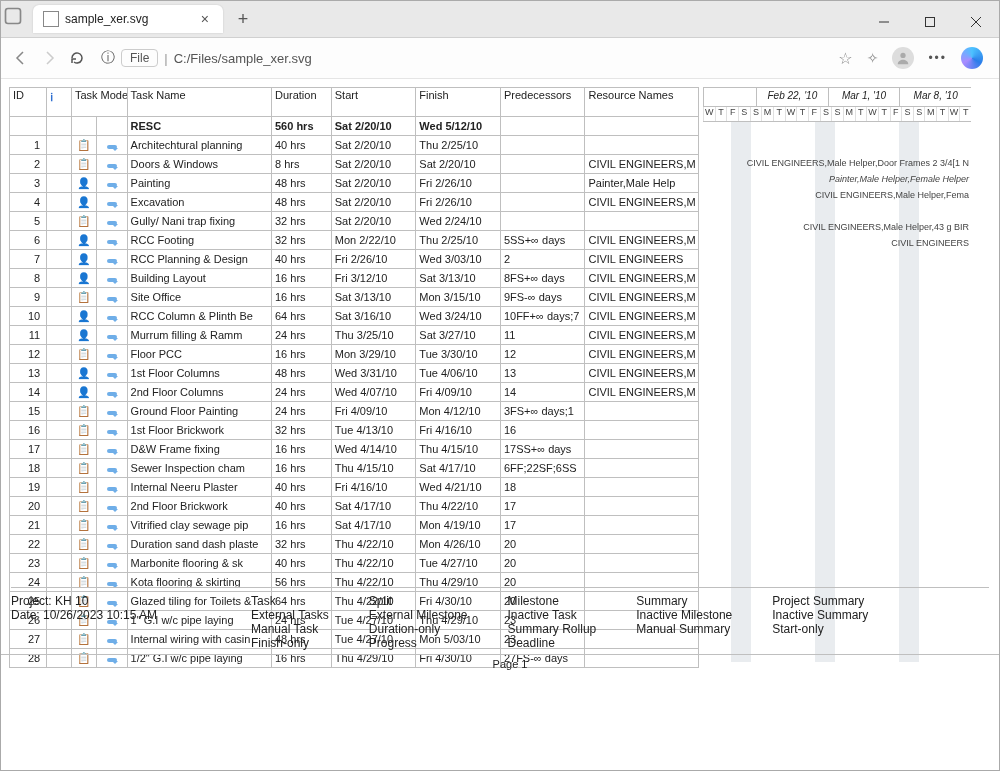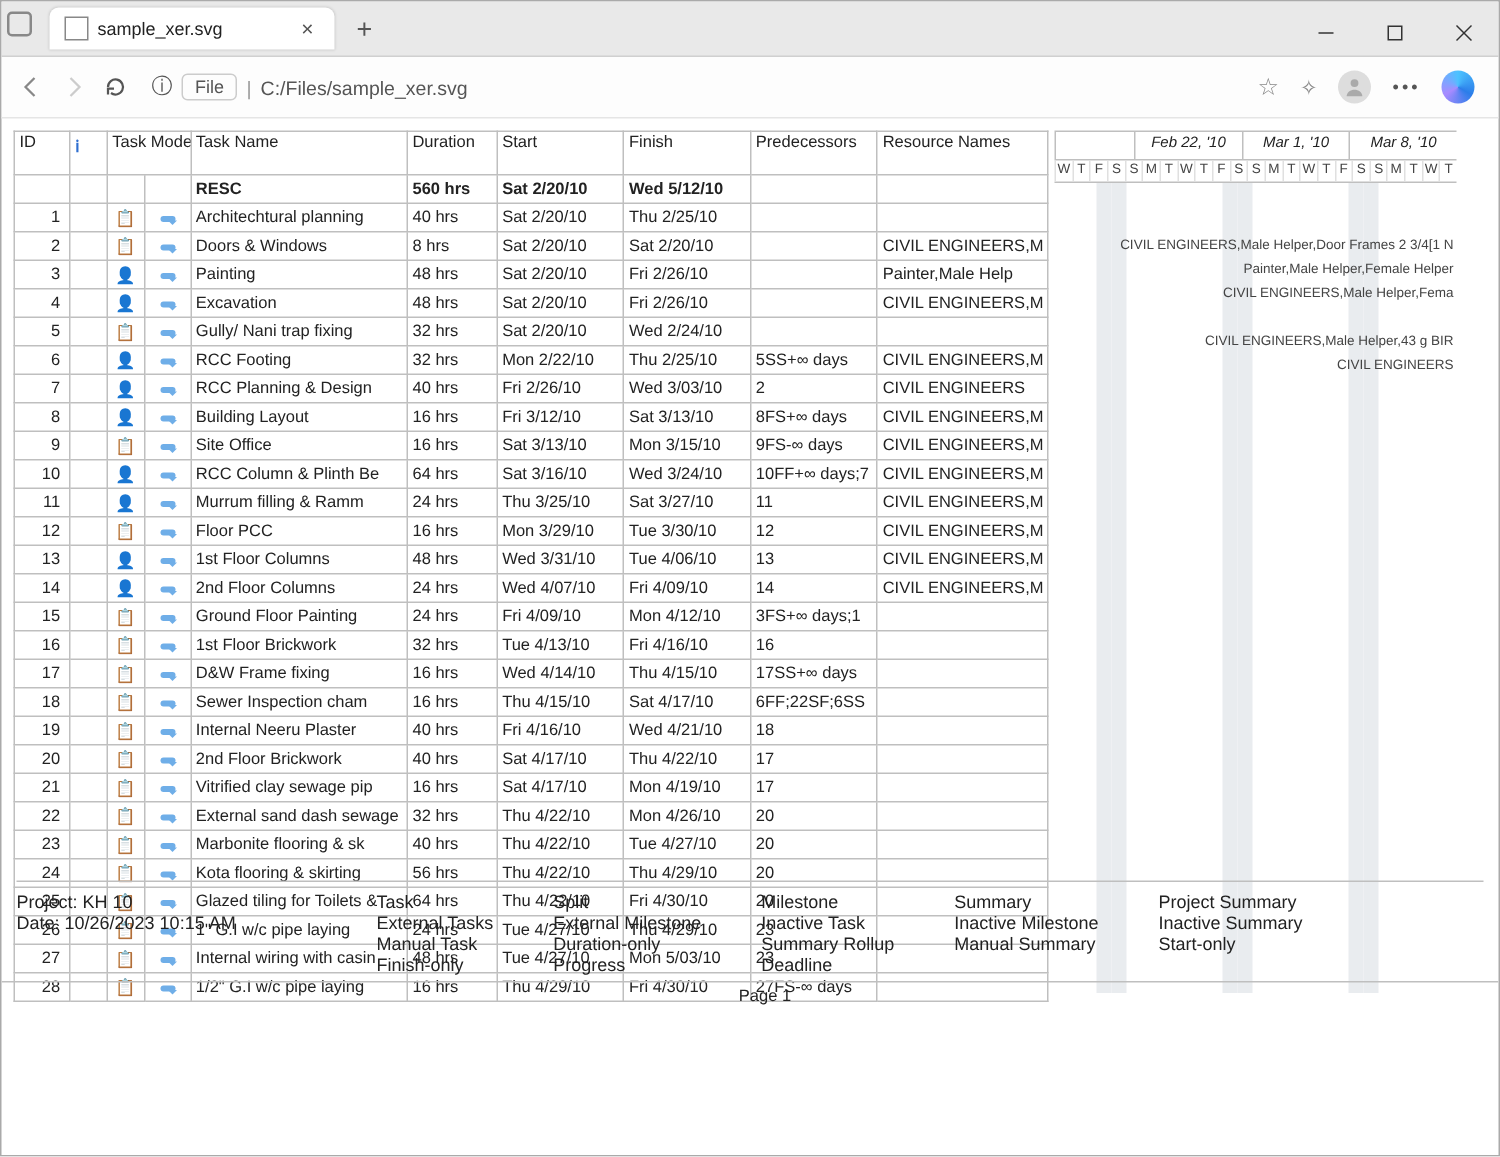--- a/index.html
+++ b/index.html
@@ -413,21 +413,21 @@
             <td>Sat 4/17/10</td>
             <td>Mon 4/19/10</td>
             <td>17</td>
             <td></td>
           </tr>
           <tr>
             <td class="idcell">22</td>
             <td></td>
             <td style="text-align:center"><span class="tm-icon tm-grey">📋</span></td>
             <td style="text-align:center"><span class="tm-blue"></span></td>
-            <td>External sand dash sewage</td>
+            <td>Duration sand dash plaste</td>
             <td>32 hrs</td>
             <td>Thu 4/22/10</td>
             <td>Mon 4/26/10</td>
             <td>20</td>
             <td></td>
           </tr>
           <tr>
             <td class="idcell">23</td>
             <td></td>
             <td style="text-align:center"><span class="tm-icon tm-grey">📋</span></td>
@@ -535,21 +535,21 @@
           <div class="tl-day">T</div>
         </div>
       <div class="tl-body" id="tl-body">
         <div class="weekend" style="left:28px"></div>
         <div class="weekend" style="left:38px"></div>
         <div class="weekend" style="left:112px"></div>
         <div class="weekend" style="left:122px"></div>
         <div class="weekend" style="left:196px"></div>
         <div class="weekend" style="left:206px"></div>
       <div class="ganttlabel" style="top: 36px; right: 2px;">CIVIL ENGINEERS,Male Helper,Door Frames 2 3/4[1 N</div>
-          <div class="ganttlabel" style="top: 52px; right: 2px;">Painter,Male Helper,Female Helper</div>
+          <div class="ganttlabel" style="top: 52px; right: 2px; font-style: italic;">Painter,Male Helper,Female Helper</div>
           <div class="ganttlabel" style="top: 68px; right: 2px;">CIVIL ENGINEERS,Male Helper,Fema</div>
           <div class="ganttlabel" style="top: 100px; right: 2px;">CIVIL ENGINEERS,Male Helper,43 g BIR</div>
           <div class="ganttlabel" style="top: 116px; right: 2px;">CIVIL ENGINEERS</div>
         </div>
     </div>
 
     <div class="legend">
       <div class="col leg-left">
         <div>Project: KH 10</div>
         <div>Date: 10/26/2023 10:15 AM</div>

